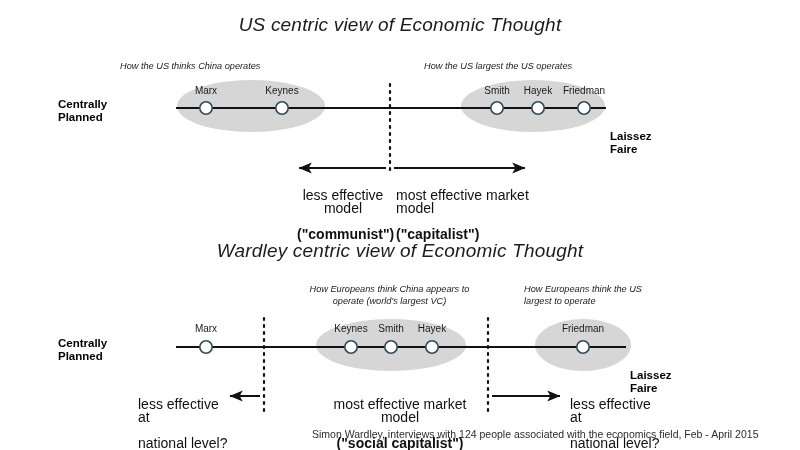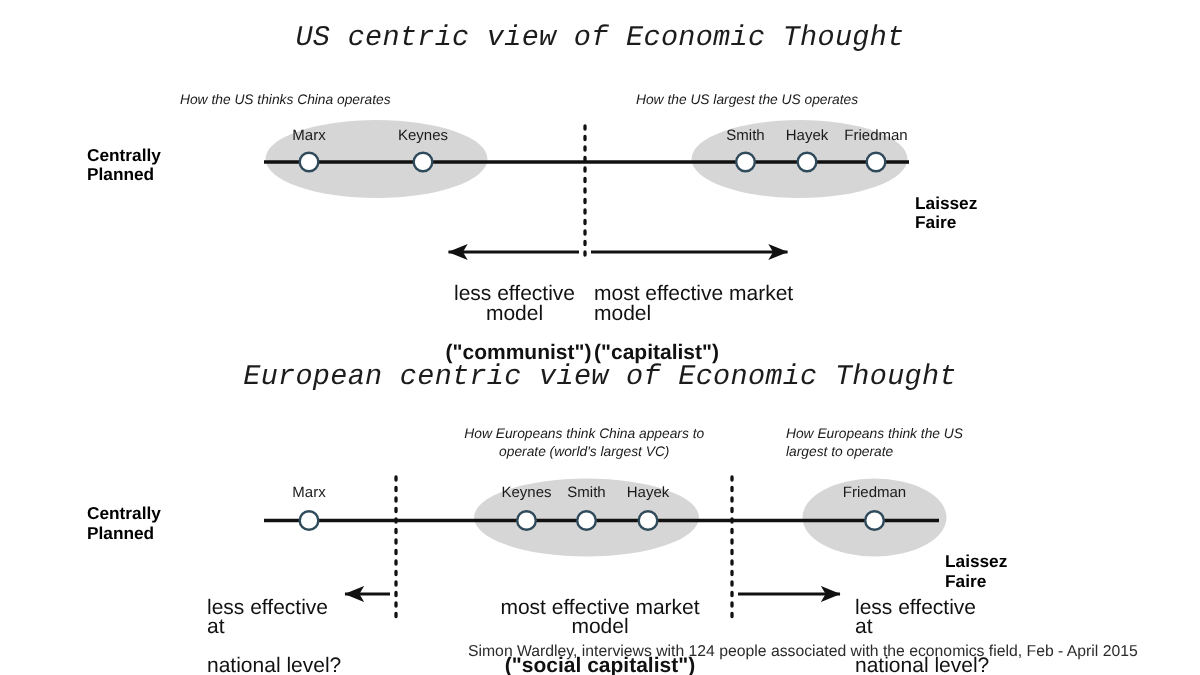--- a/index.html
+++ b/index.html
@@ -26,21 +26,20 @@
   .chart-title {
     font-style: italic;
     font-size: 19px;
     font-weight: 400;
     letter-spacing: 0.2px;
     color: #1c1c1c;
     white-space: nowrap;
     text-align: center;
     width: 800px;
     left: 0;
-    font-family: Liberation Mono, monospace;
   }
 
   .caption {
     font-style: italic;
     font-size: 9.2px;
     line-height: 12px;
     color: #1a1a1a;
     white-space: pre-line;
   }
 
@@ -154,21 +153,21 @@
 
   <div class="abs annot center" style="left:297px; top:176px; width:92px; transform:translateX(-50%); left:343px;">
     <div>less effective model</div>
     <div style="font-weight:bold;">("communist")</div>
   </div>
   <div class="abs annot left" style="left:396px; top:176px; width:150px;">
     <div>most effective market model</div>
     <div style="font-weight:bold;">("capitalist")</div>
   </div>
 
-  <div class="abs chart-title" style="top:240px;">European centric view of Economic Thought</div>
+  <div class="abs chart-title" style="top:240px;">Wardley centric view of Economic Thought</div>
 
   <div class="abs caption" style="left:302px; top:283px; width:175px;text-align:center;">How Europeans think China appears to
 operate (world's largest VC)</div>
   <div class="abs caption" style="left:524px; top:283px; width:140px;">How Europeans think the US
 largest to operate</div>
 
   <div class="abs pole-label pole-left" style="left:58px; top:337px; width:60px;">Centrally
 Planned</div>
   <div class="abs pole-label pole-right" style="left:630px; top:337px; width:70px;">Laissez
 Faire</div>

